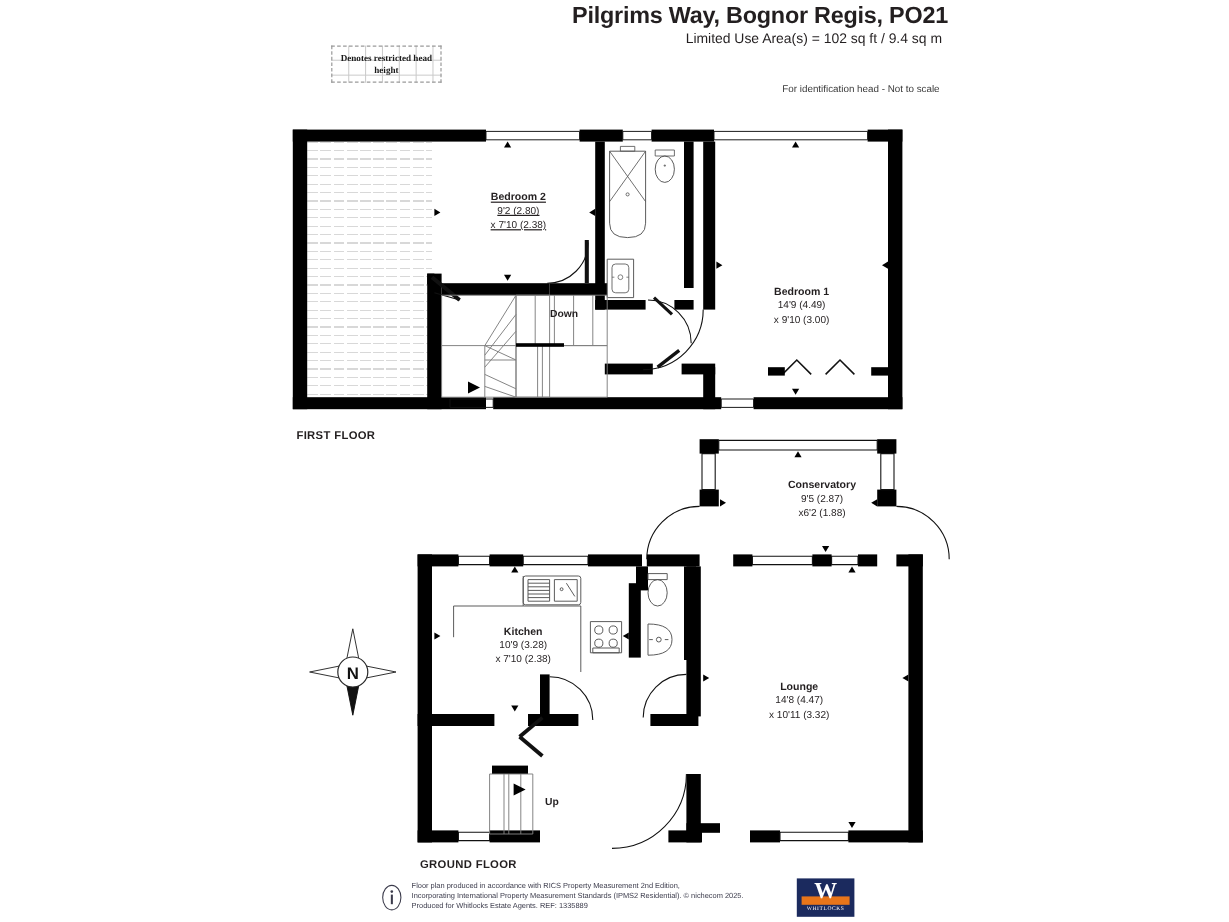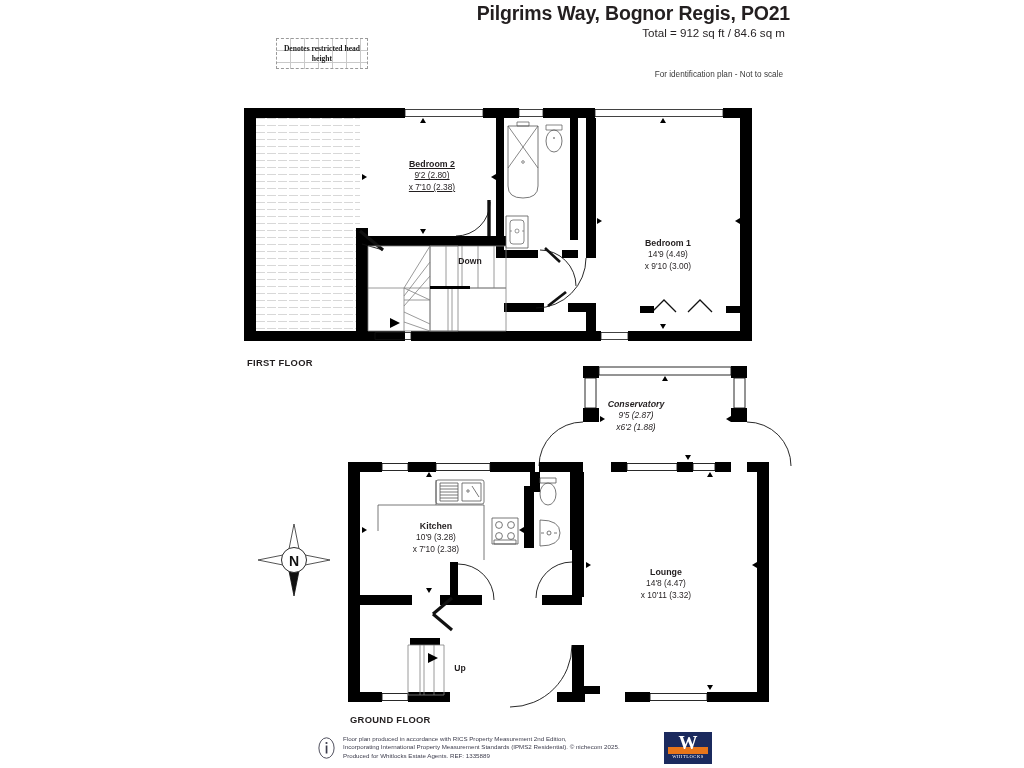--- a/index.html
+++ b/index.html
@@ -119,23 +119,23 @@
   }
 </style>
 </head>
 <body>
 
 <div id="page">
 
   <div class="hdr">
     <div class="hdr-title">Pilgrims Way, Bognor Regis, PO21</div>
     <div class="hdr-lines">
-      <div>Total = 912 sq ft / 84.6 sq m</div>
-    </div>
-    <div class="hdr-note">For identification plan - Not to scale</div>
+      <div>Limited Use Area(s) = 102 sq ft / 9.4 sq m</div>
+    </div>
+    <div class="hdr-note">For identification head - Not to scale</div>
   </div>
 
   <div class="legend">
     <span>Denotes restricted head height</span>
   </div>
 
   <div>
 
     <div class="hatch" style="left:256px; top:118px; width:104px; height:219px;"></div>
 
@@ -408,21 +408,21 @@
     <div class="tick tk-l" style="left:752px; top:562px;"></div>
     <div class="tick tk-d" style="left:707px; top:685px;"></div>
     <div class="tick tk-u" style="left:707px; top:472px;"></div>
 
     <div class="lbl" style="left:383px; top:521px; width:106px;">
       <span class="rn">Kitchen</span>
       <span class="rd">10'9 (3.28)</span>
       <span class="rd">x 7'10 (2.38)</span>
     </div>
 
-    <div class="lbl" style="left:577px; top:399px; width:118px;font-style:italic;">
+    <div class="lbl" style="left:626px; top:399px; width:118px;">
       <span class="rn">Conservatory</span>
       <span class="rd">9'5 (2.87)</span>
       <span class="rd">x6'2 (1.88)</span>
     </div>
 
     <div class="lbl" style="left:609px; top:567px; width:114px;">
       <span class="rn">Lounge</span>
       <span class="rd">14'8 (4.47)</span>
       <span class="rd">x 10'11 (3.32)</span>
     </div>

